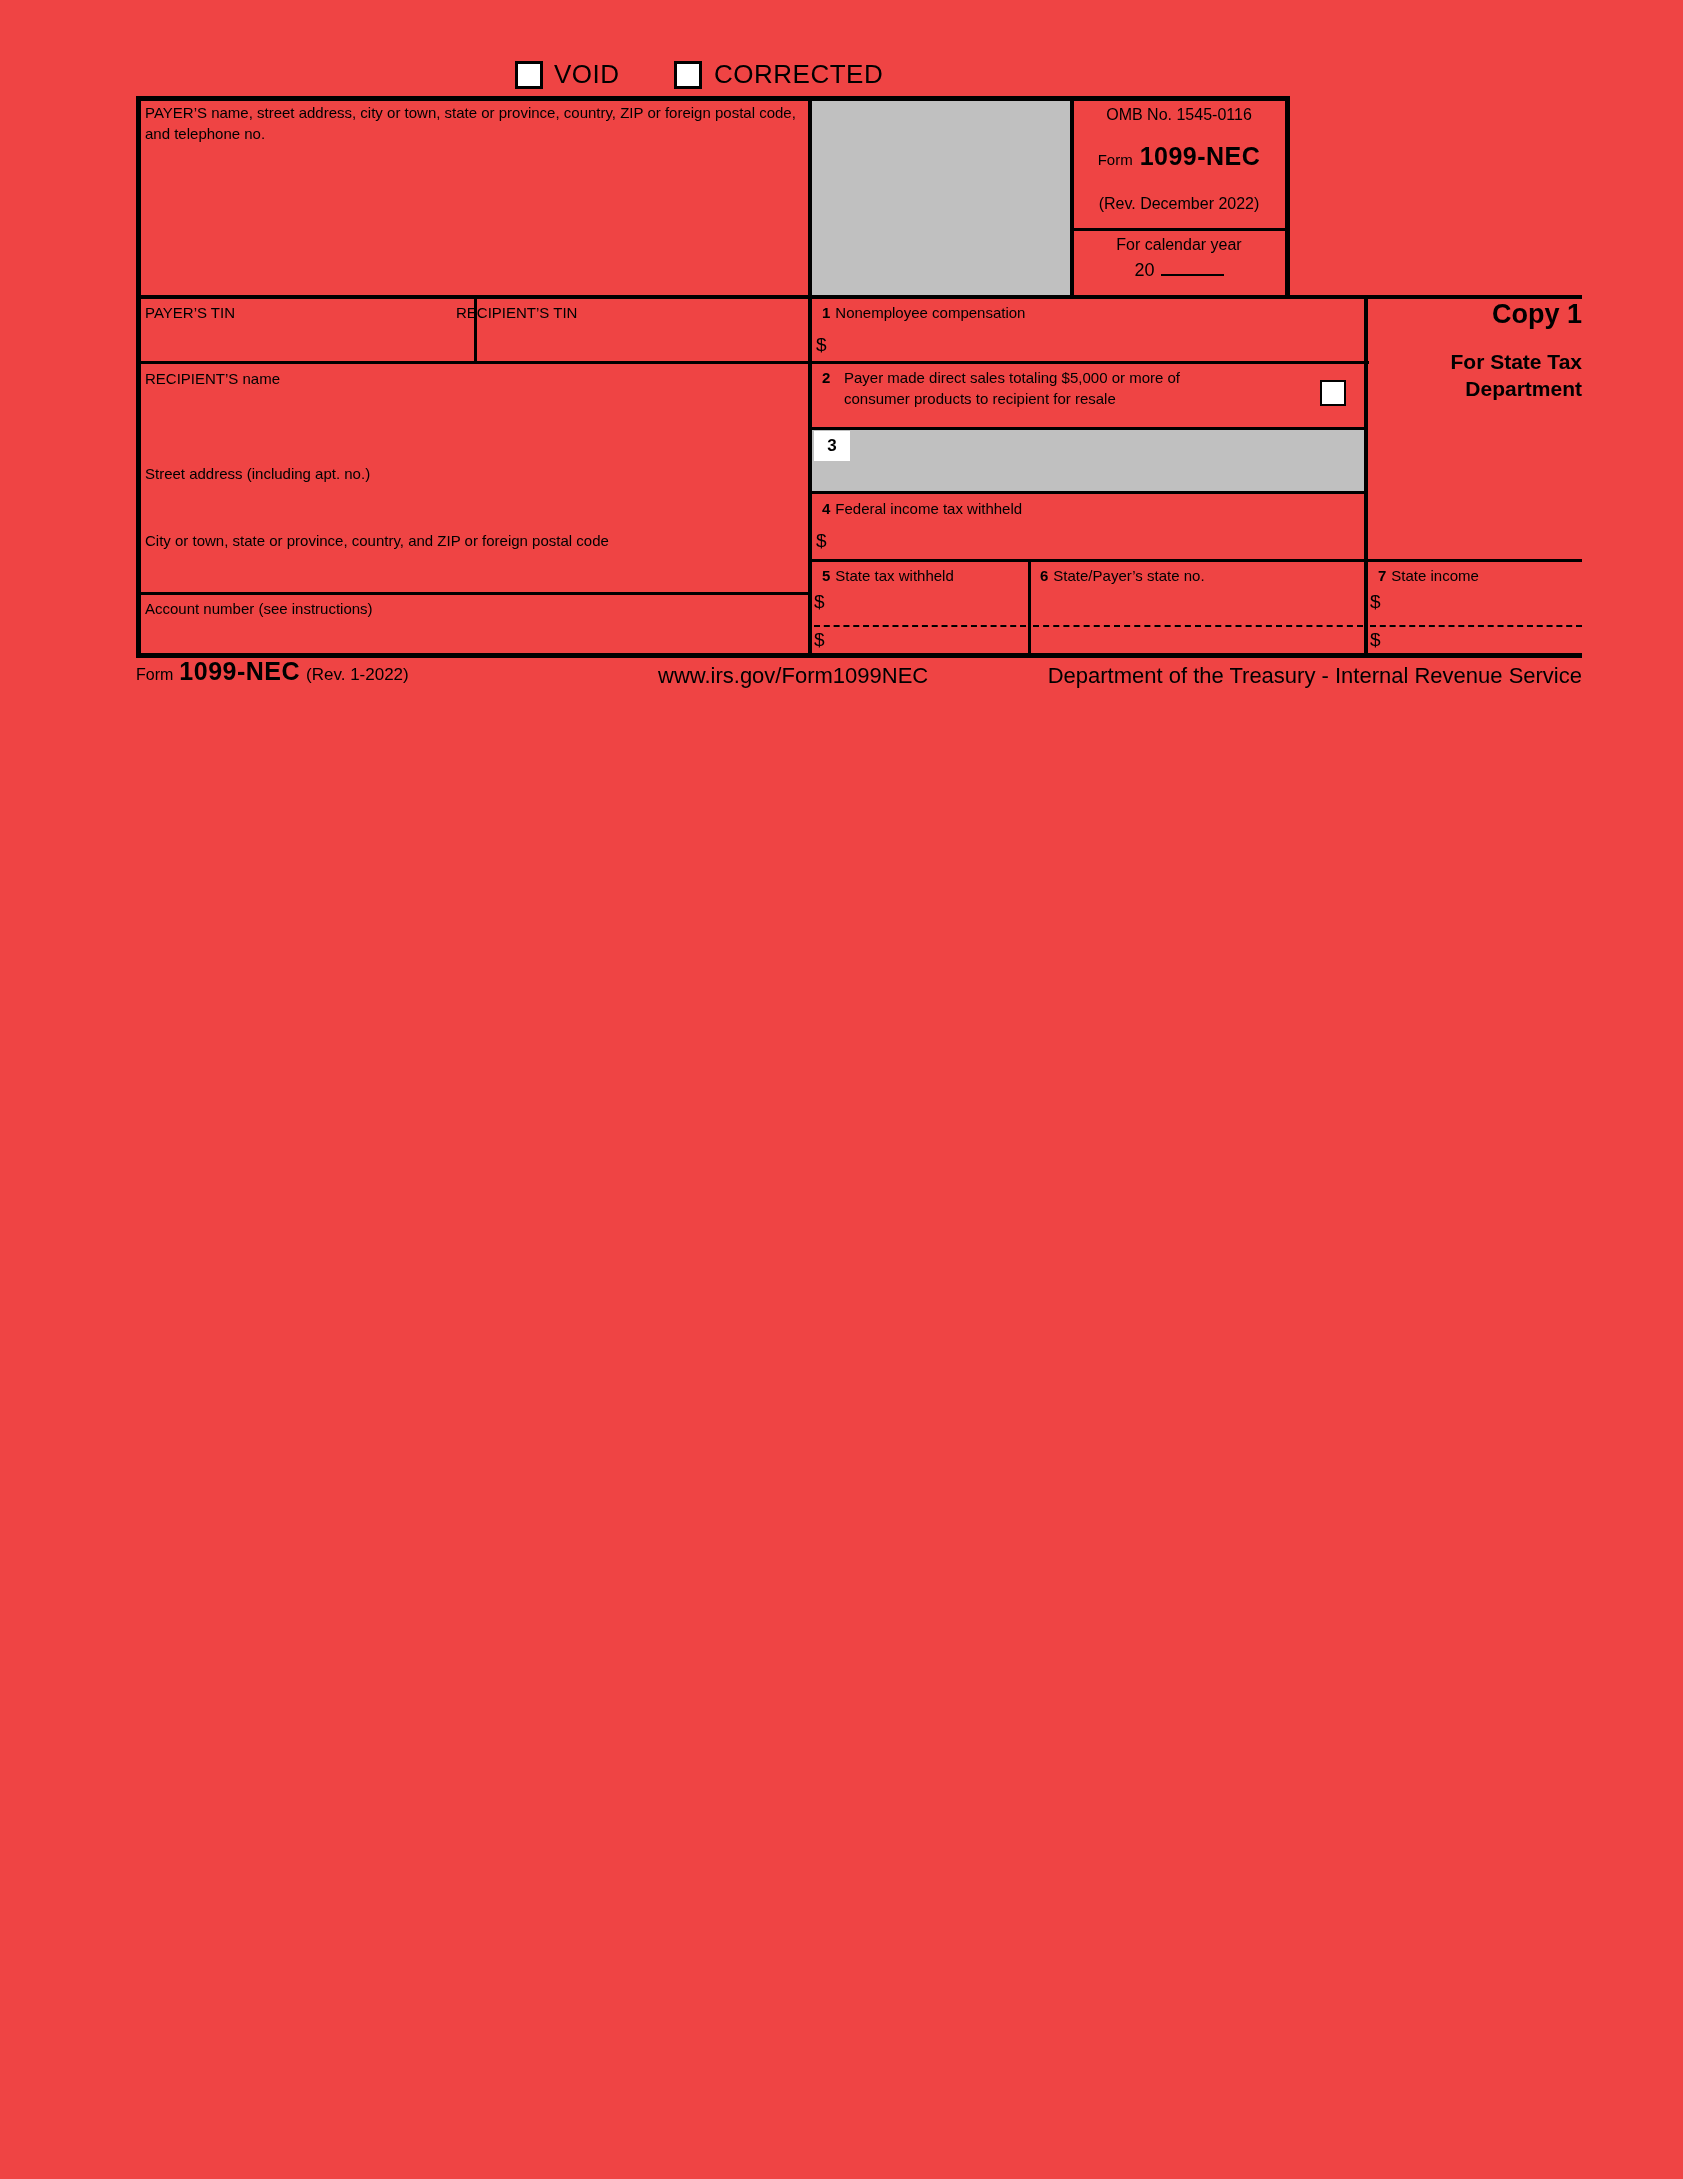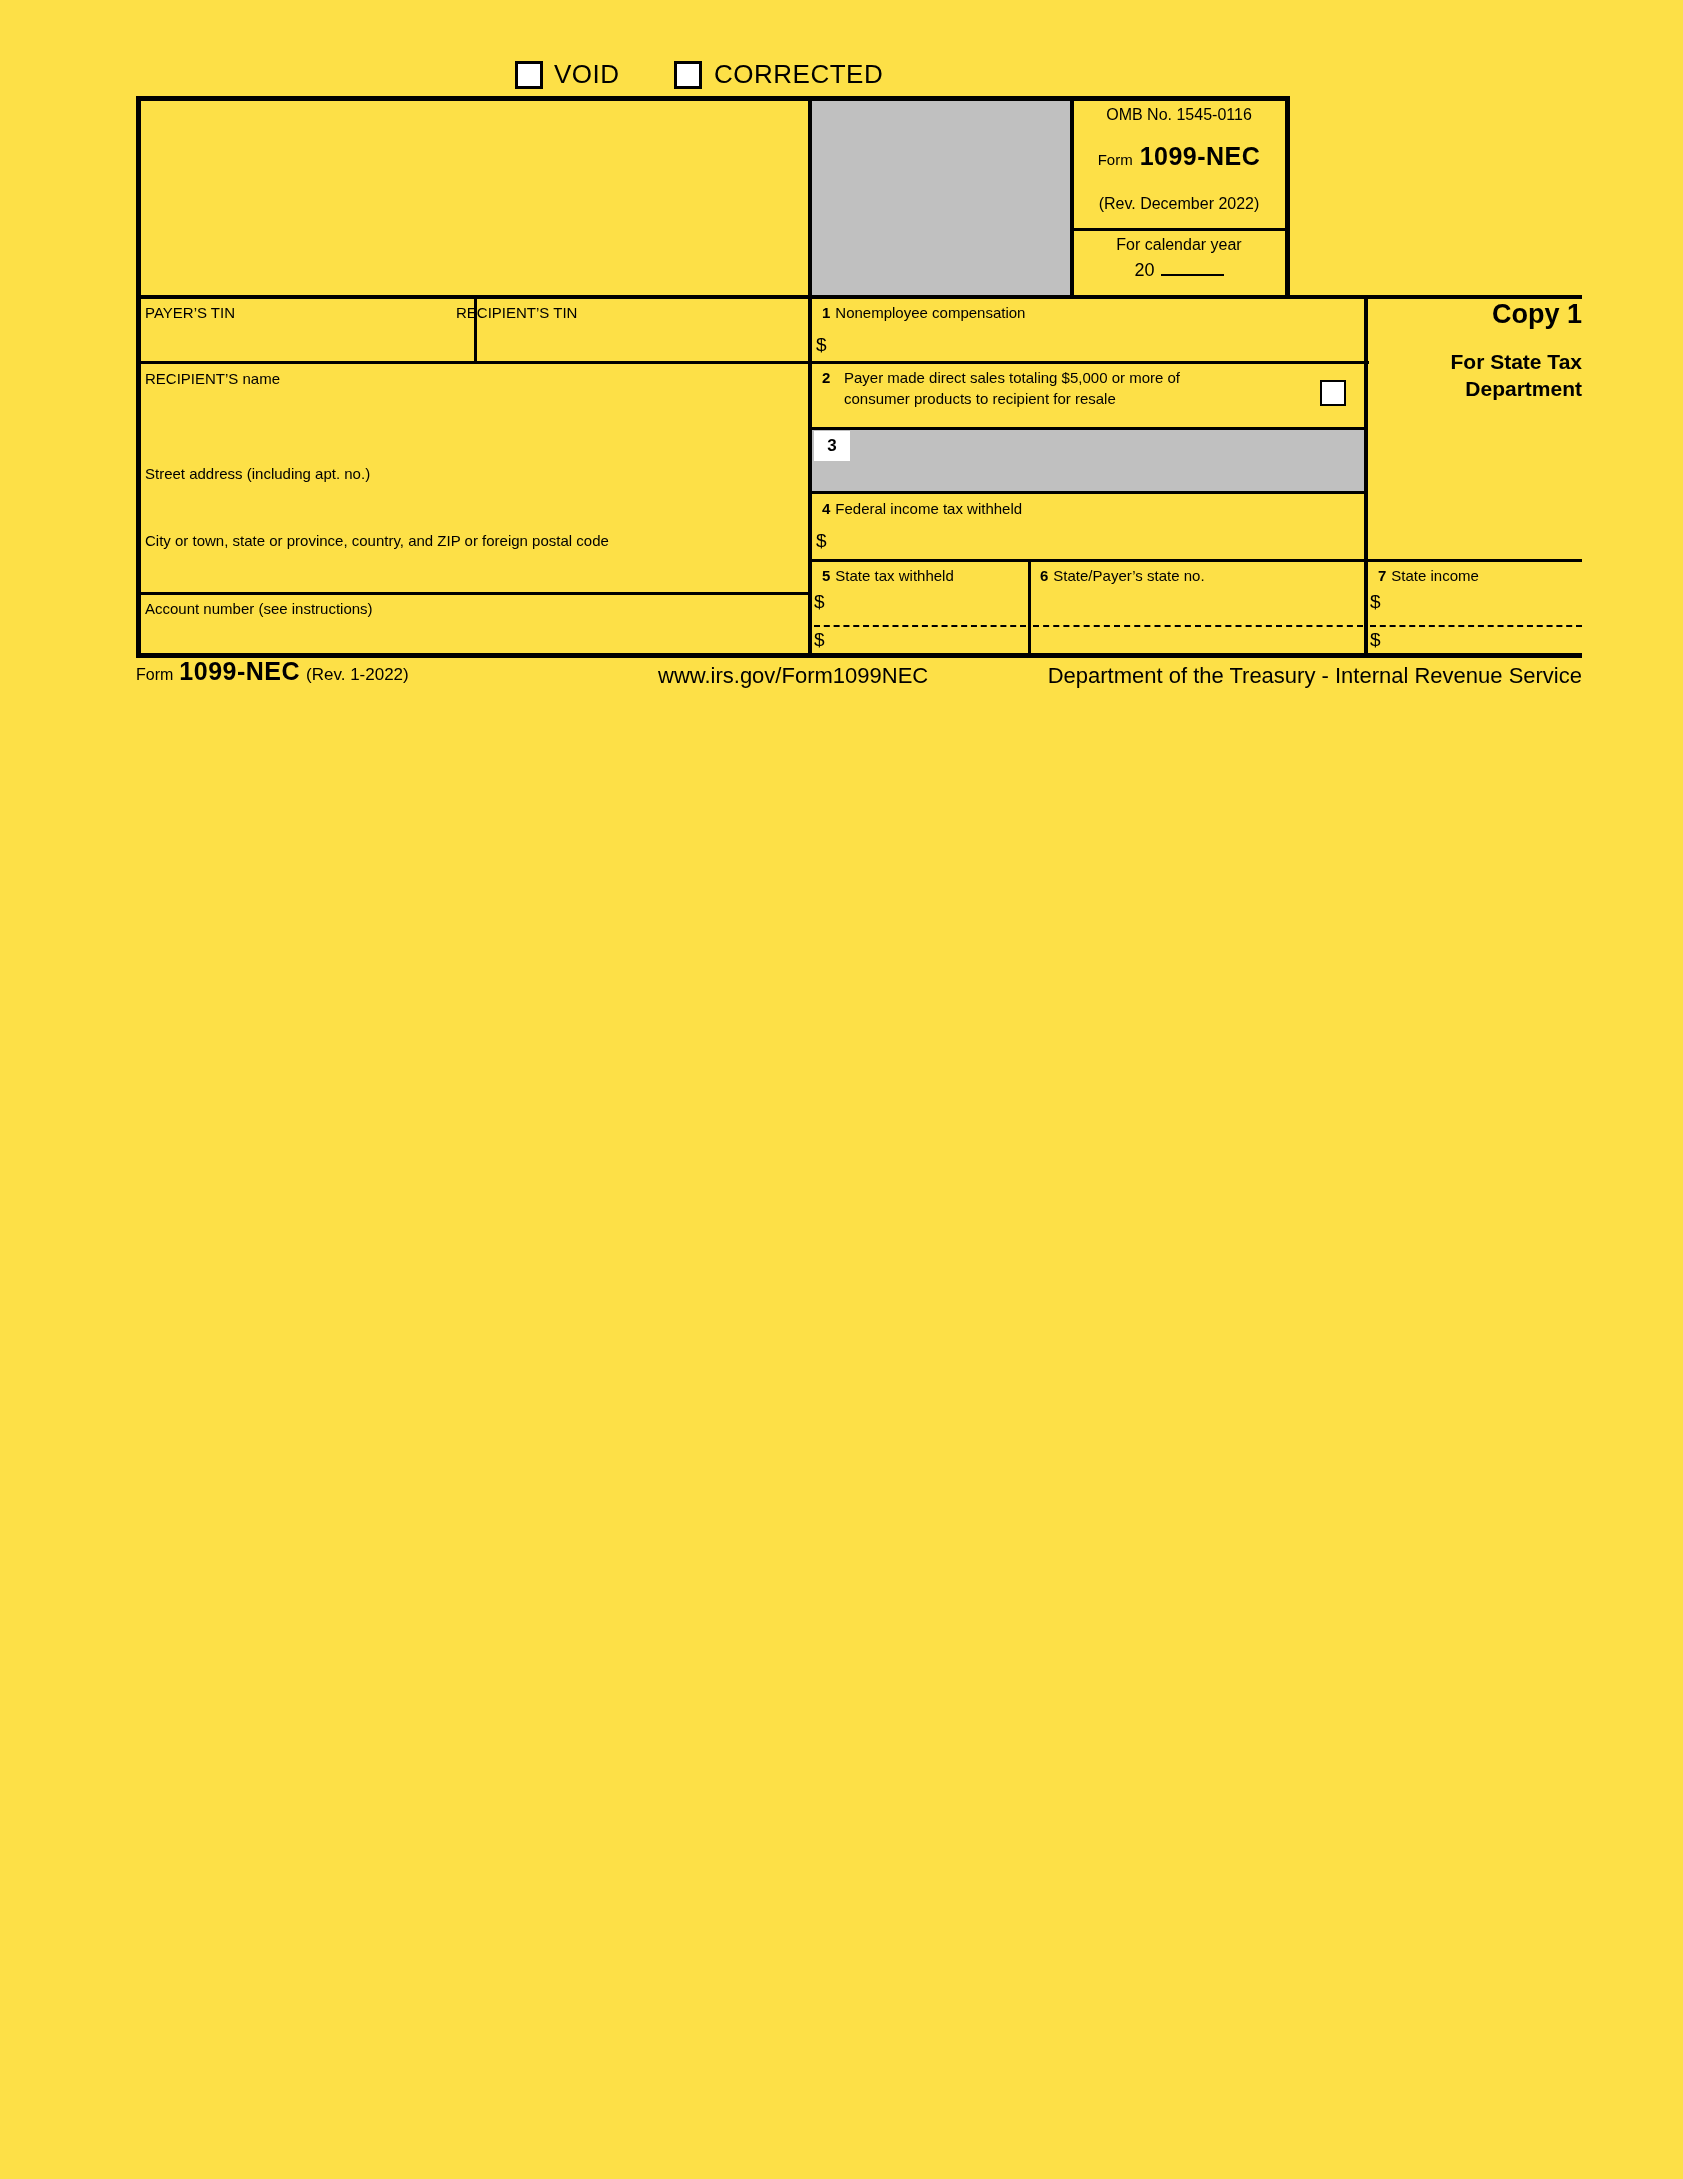--- a/index.html
+++ b/index.html
@@ -1,16 +1,16 @@
 <!DOCTYPE html>
 <html><head>
 <meta charset="utf-8">
 <style>
   html,body{margin:0;padding:0;background:#ffffff;}
-  .page{position:relative;width:1683px;height:2179px;background:#fde047;overflow:hidden;
+  .page{position:relative;width:1683px;height:2179px;background:#ef4444;overflow:hidden;
         font-family:"Liberation Sans", sans-serif;color:#000;}
   .line{position:absolute;background:#000;}
   .dash{position:absolute;height:0;border-top:2px dashed #000;}
   .lbl{position:absolute;font-size:15px;line-height:21px;color:#000;white-space:nowrap;}
   .wrap{white-space:normal;}
   .num{font-weight:bold;margin-right:5px;}
   .dollar{position:absolute;font-size:19px;line-height:19px;}
   .shaded{position:absolute;}
   .cbx{position:absolute;border:3px solid #000;background:#fff;box-sizing:border-box;}
   .cbx.small{border-width:2px;}
@@ -59,20 +59,21 @@
   <div class="line" style="left:810px;top:491px;width:558px;height:3px;"></div>
   <div class="line" style="left:810px;top:559px;width:772px;height:3px;"></div>
   <div class="line" style="left:1028px;top:559px;width:3px;height:99px;"></div>
   <div class="line" style="left:136px;top:592px;width:676px;height:3px;"></div>
   <div class="line" style="left:136px;top:653px;width:1446px;height:5px;"></div>
 
   <div class="dash" style="left:814px;top:625px;width:212px;"></div>
   <div class="dash" style="left:1033px;top:625px;width:330px;"></div>
   <div class="dash" style="left:1370px;top:625px;width:212px;"></div>
 
+  <div class="lbl wrap" style="left:145px;top:102px;width:653px;">PAYER’S name, street address, city or town, state or province, country, ZIP or foreign postal code, and telephone no.</div>
   <div class="field" style="left:145px;top:149px;width:653px;height:139px;"></div>
 
   <div class="ombline" style="top:106px;">OMB No. 1545-0116</div>
   <div class="formrow" style="top:142px;">
     <span class="w">Form</span>
     <span class="n">1099-NEC</span>
   </div>
   <div class="ombline" style="top:195px;">(Rev. December 2022)</div>
   <div class="ombline" style="top:236px;">For calendar year</div>
   <div class="calrow" style="top:257px;">

